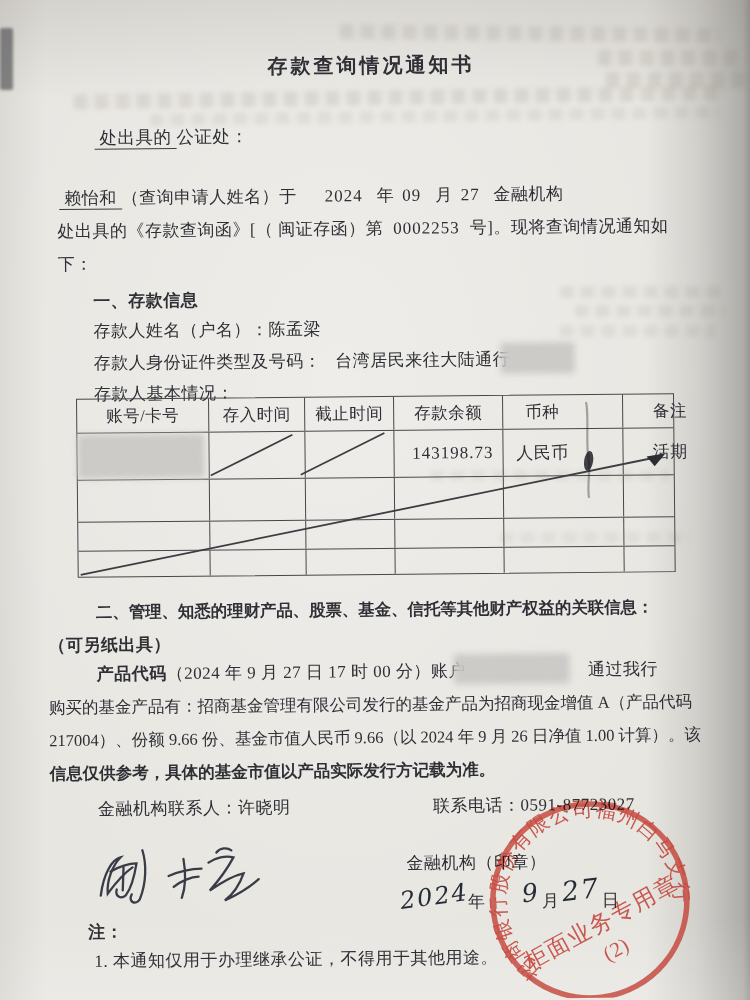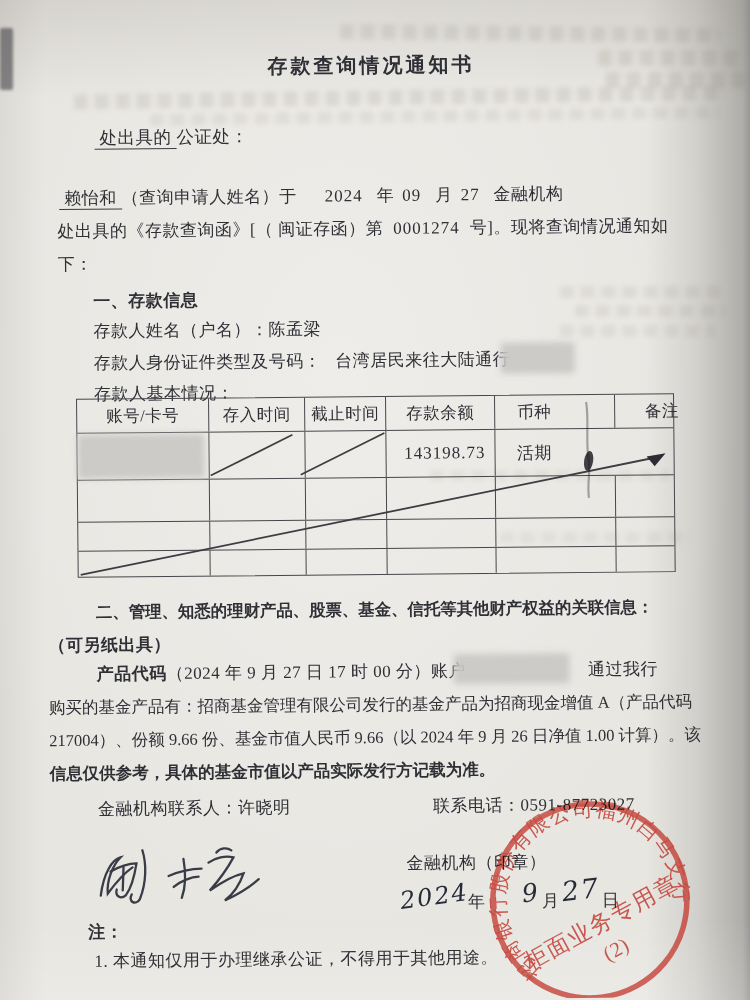--- a/index.html
+++ b/index.html
@@ -24,21 +24,21 @@
     font-size:20px;font-weight:bold;letter-spacing:3px;}
   
   .table{position:absolute;left:77px;top:396px;width:596px;border:1.6px solid #46474b;}
   .trow{display:flex;}
   .trow + .trow{border-top:1.4px solid #46474b;}
   .tcell{flex:0 0 auto;display:flex;align-items:center;justify-content:center;
     box-sizing:border-box;overflow:hidden;}
   .tcell + .tcell{border-left:1.4px solid #46474b;}
   .tcell:nth-child(1){width:131px;}
   .tcell:nth-child(2){width:96px;}
-  .tcell:nth-child(3){width:81px;font-family:Liberation Mono, monospace;}
+  .tcell:nth-child(3){width:89px;font-family:Liberation Mono, monospace;}
   .tcell:nth-child(4){width:109px;}
   .tcell:nth-child(5){width:79px;}
   .tcell:nth-child(6){width:94.4px;margin-left:41px;}
   .th{height:33px;font-size:16.5px;}
   .r1{height:46px;}
   .r2{height:41px;} .r3{height:28px;} .r4{height:25px;}
   .cell-balance{justify-content:flex-end !important;padding-right:9px;}
   
   .redact{position:absolute;background:#c9c8c6;filter:blur(3px);opacity:.92;border-radius:2px;}
   
@@ -72,21 +72,21 @@
     <div class="title">存款查询情况通知书</div>
 
     <div class="abs" style="top:123px;left:98px;font-size:17.5px;">
       <span class="ul">处出具的</span><span>公证处：</span>
     </div>
 
     <div class="abs" style="top:184px;left:62px;">
       <span class="ul">赖怡和</span><span>（查询申请人姓名）于</span><span class="g28"></span><span class="num">2024</span><span class="g14"></span><span>年</span><span class="g8"></span><span class="num">09</span><span class="g14"></span><span>月</span><span class="g8"></span><span class="num">27</span><span class="g14"></span><span>金融机构</span>
     </div>
     <div class="abs" style="top:217px;left:60px;">
-      <span>处出具的《存款查询函》[（ 闽证存函）第</span><span class="g10"></span><span class="num">0001274</span><span class="g10"></span><span>号]。现将查询情况通知如</span>
+      <span>处出具的《存款查询函》[（ 闽证存函）第</span><span class="g10"></span><span class="num">0002253</span><span class="g10"></span><span>号]。现将查询情况通知如</span>
     </div>
     <div class="abs" style="top:250px;left:60px;">下：</div>
 
     <div class="abs bold" style="top:287px;left:95px;">一、存款信息</div>
     <div class="abs" style="top:317px;left:95px;">存款人姓名（户名）：陈孟梁</div>
     <div class="abs" style="top:349px;left:95px;">
       <span>存款人身份证件类型及号码：</span><span class="g14"></span><span>台湾居民来往大陆通行</span>
     </div>
     <div class="abs" style="top:380px;left:95px;">存款人基本情况：</div>
 
@@ -97,20 +97,21 @@
         <div class="tcell">截止时间</div>
         <div class="tcell">存款余额</div>
         <div class="tcell">币种</div>
         <div class="tcell">备注</div>
       </div>
       <div class="trow r1">
         <div class="tcell"></div>
         <div class="tcell"></div>
         <div class="tcell"></div>
         <div class="tcell cell-balance num">143198.73</div>
+        <div class="tcell">人民币</div>
         <div class="tcell">活期</div>
       </div>
       <div class="trow r2">
         <div class="tcell"></div>
           <div class="tcell"></div>
           <div class="tcell"></div>
           <div class="tcell"></div>
           <div class="tcell"></div>
           <div class="tcell"></div>
       </div>

